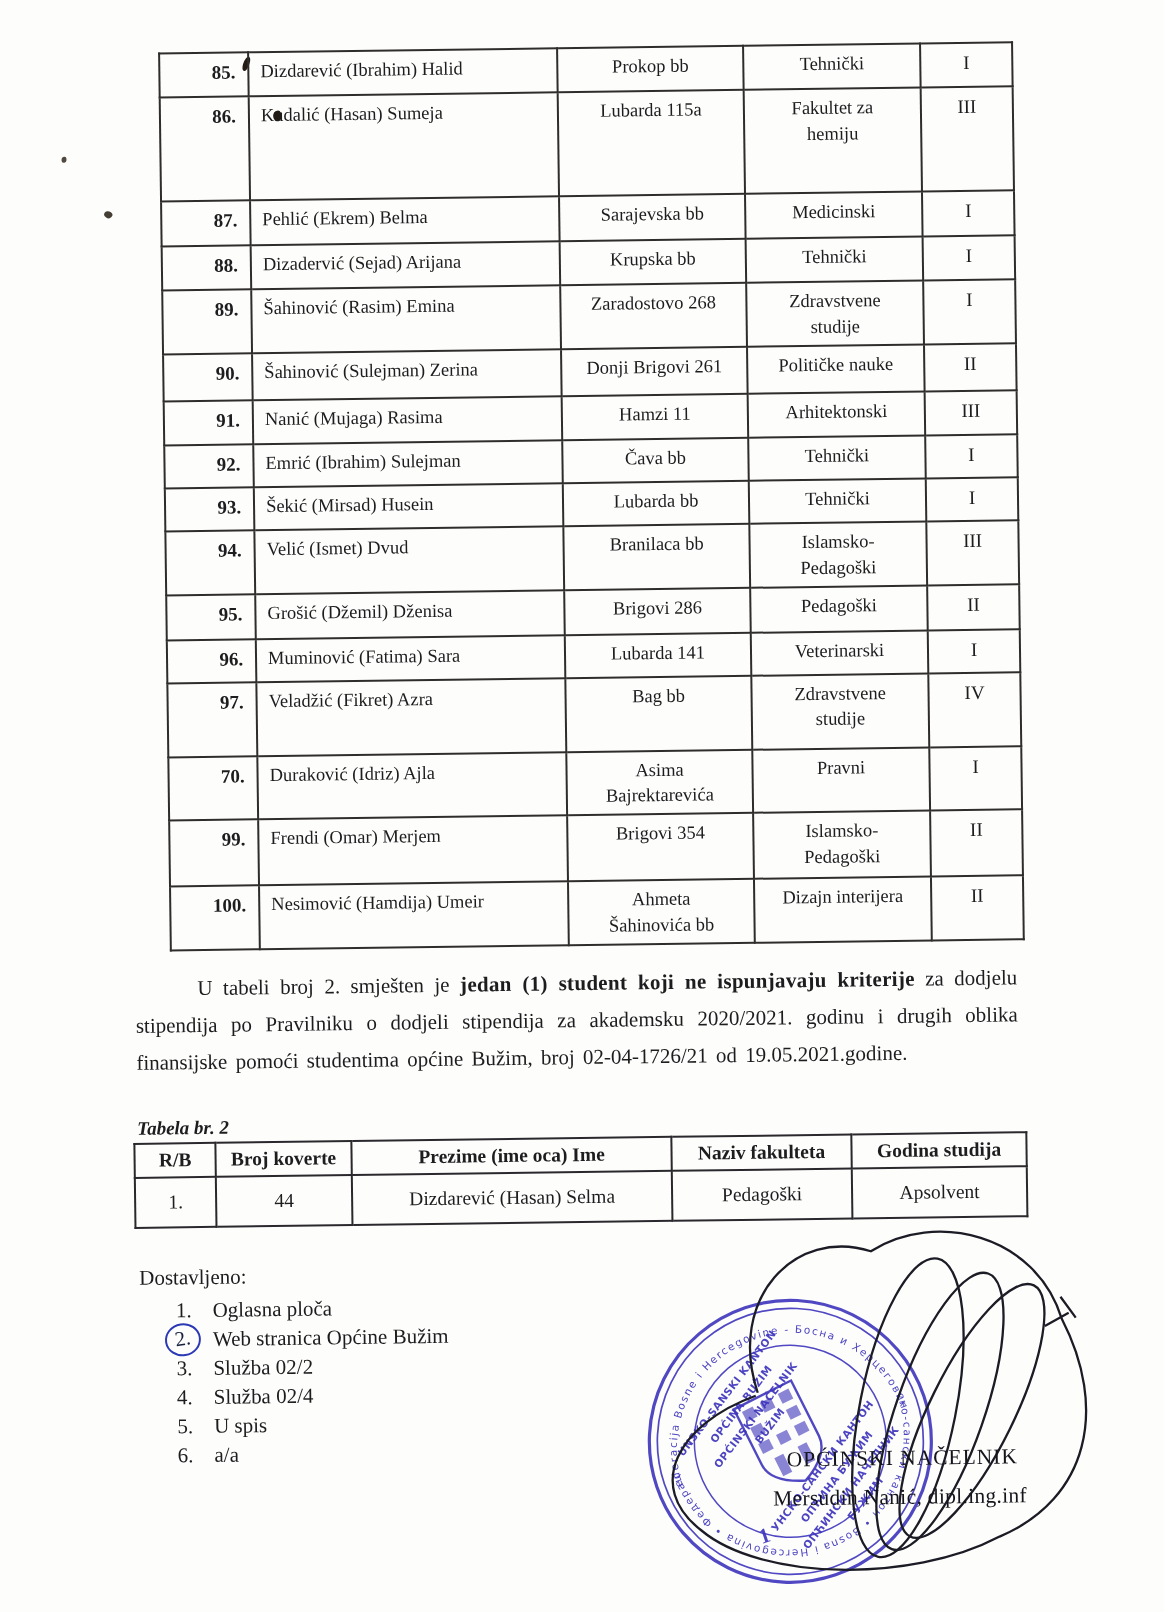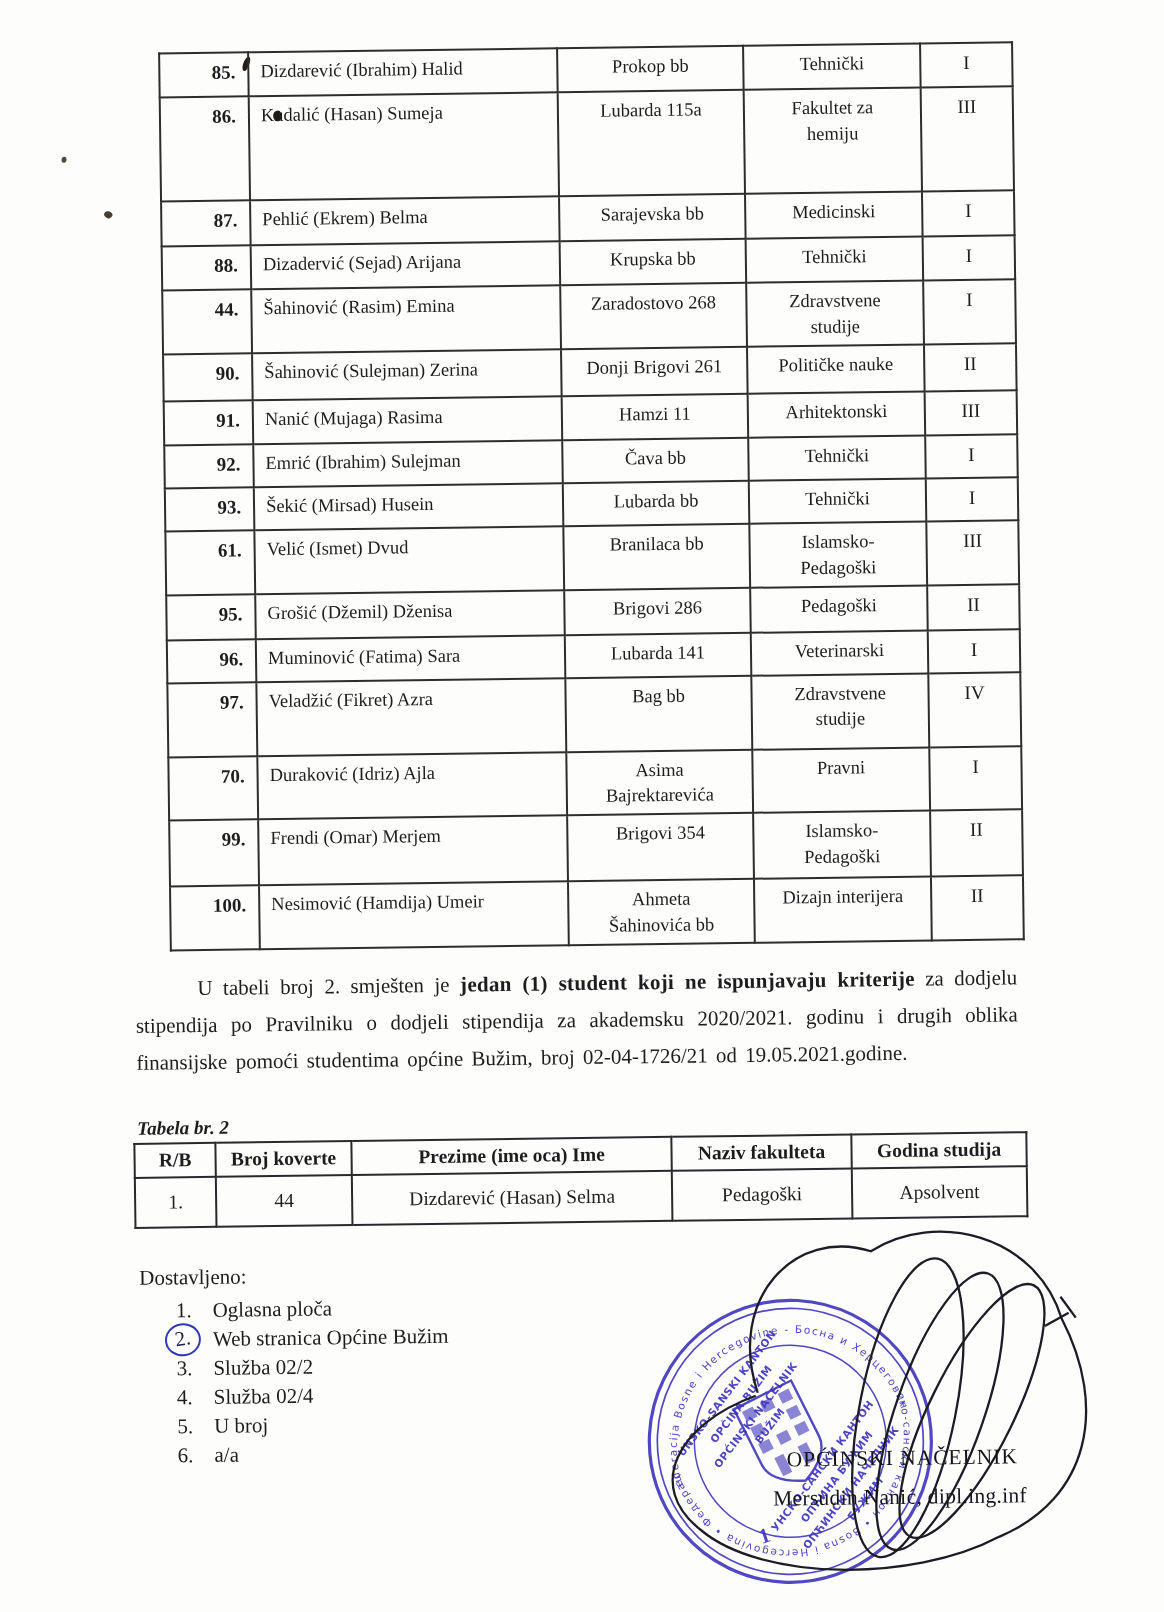--- a/index.html
+++ b/index.html
@@ -113,21 +113,21 @@
             <td class="year">I</td>
           </tr>
           <tr style="height: 44px;">
             <td class="num">88.</td>
             <td class="name">Dizadervić (Sejad) Arijana</td>
             <td class="address">Krupska bb</td>
             <td class="faculty">Tehnički</td>
             <td class="year">I</td>
           </tr>
           <tr style="height: 62px;">
-            <td class="num">44.</td>
+            <td class="num">89.</td>
             <td class="name">Šahinović (Rasim) Emina</td>
             <td class="address">Zaradostovo 268</td>
             <td class="faculty">Zdravstvene
 studije</td>
             <td class="year">I</td>
           </tr>
           <tr style="height: 47px;">
             <td class="num">90.</td>
             <td class="name">Šahinović (Sulejman) Zerina</td>
             <td class="address">Donji Brigovi 261</td>
@@ -149,21 +149,21 @@
             <td class="year">I</td>
           </tr>
           <tr style="height: 43px;">
             <td class="num">93.</td>
             <td class="name">Šekić (Mirsad) Husein</td>
             <td class="address">Lubarda bb</td>
             <td class="faculty">Tehnički</td>
             <td class="year">I</td>
           </tr>
           <tr style="height: 62px;">
-            <td class="num">61.</td>
+            <td class="num">94.</td>
             <td class="name">Velić (Ismet) Dvud</td>
             <td class="address">Branilaca bb</td>
             <td class="faculty">Islamsko-
 Pedagoški</td>
             <td class="year">III</td>
           </tr>
           <tr style="height: 45px;">
             <td class="num">95.</td>
             <td class="name">Grošić (Džemil) Dženisa</td>
             <td class="address">Brigovi 286</td>
@@ -258,21 +258,21 @@
           <li>
             <span class="n"><span>3.</span></span>
             <span>Služba 02/2</span>
           </li>
           <li>
             <span class="n"><span>4.</span></span>
             <span>Služba 02/4</span>
           </li>
           <li>
             <span class="n"><span>5.</span></span>
-            <span>U broj</span>
+            <span>U spis</span>
           </li>
           <li>
             <span class="n"><span>6.</span></span>
             <span>a/a</span>
           </li>
         </ol>
     </div>
 
     <svg class="stamp" viewBox="0 0 340 350" aria-hidden="true">
       <g transform="translate(170,176) rotate(-18)">

